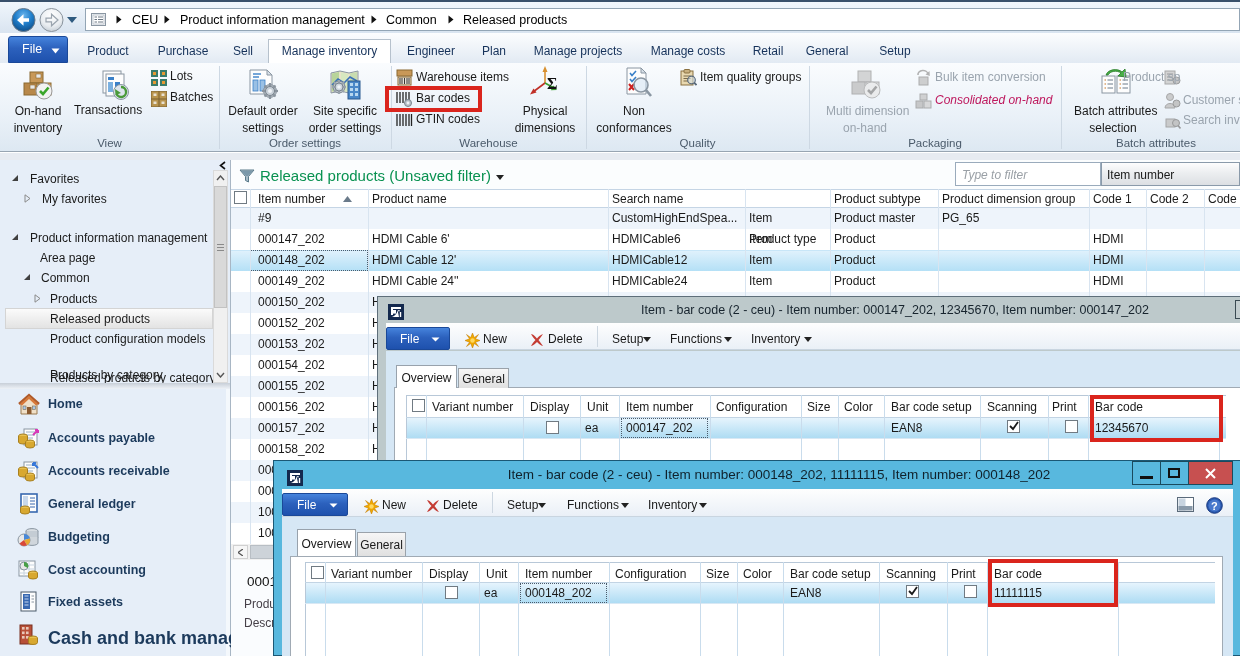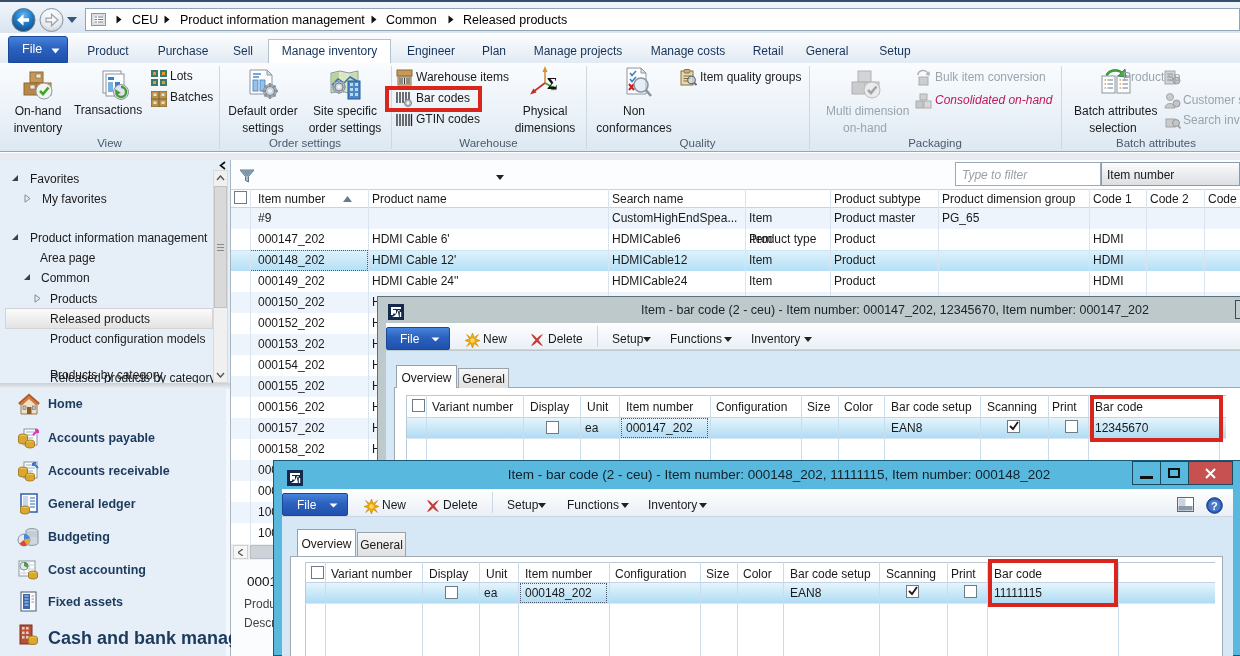--- a/index.html
+++ b/index.html
@@ -502,20 +502,21 @@
 </svg>
 <div class="txt" style="left:48px;top:628px;font-weight:bold;font-size:18px;color:#1c3a5c;">Cash and bank management</div>
 
 <div id="main" style="position:absolute;left:231px;top:160px;width:1009px;height:496px;background:#fff;overflow:hidden;">
 
   <div class="abs" style="left:0;top:0;width:1009px;height:29px;background:#fbfdfe;"></div>
   <svg class="abs" style="left:8px;top:9px;" width="16" height="15" viewBox="0 0 16 15">
     <path d="M 1 1 L 15 1 L 9.5 7.5 L 9.5 13 L 6.5 11.5 L 6.5 7.5 Z" fill="#a8bcc8" stroke="#5a7a8a"></path>
     <path d="M 2.5 2 L 13.5 2 L 8.8 7 L 7.2 7 Z" fill="#7a98aa"></path>
   </svg>
+  <div class="txt" style="left:29px;top:7px;font-size:15px;color:#089150;">Released products (Unsaved filter)</div>
   <svg class="abs" style="left:265px;top:15px;" width="8" height="5" viewBox="0 0 8 5">
         <path d="M0 0 L8 0 L4 5 Z" fill="#222"></path>
       </svg>
 
   <div class="abs" style="left:724px;top:2px;width:146px;height:24px;background:#fff;border:1px solid #9aabbc;"></div>
   <div class="txt" style="left:731px;top:8px;font-style:italic;color:#9aa0a6;">Type to filter</div>
 
   <div class="abs" style="left:870px;top:2px;width:139px;height:24px;background:linear-gradient(#fdfdfd,#eceef0 45%,#dcdfe3);border:1px solid #8a9aaa;"></div>
   <div class="txt" style="left:876px;top:8px;">Item number</div>
 

